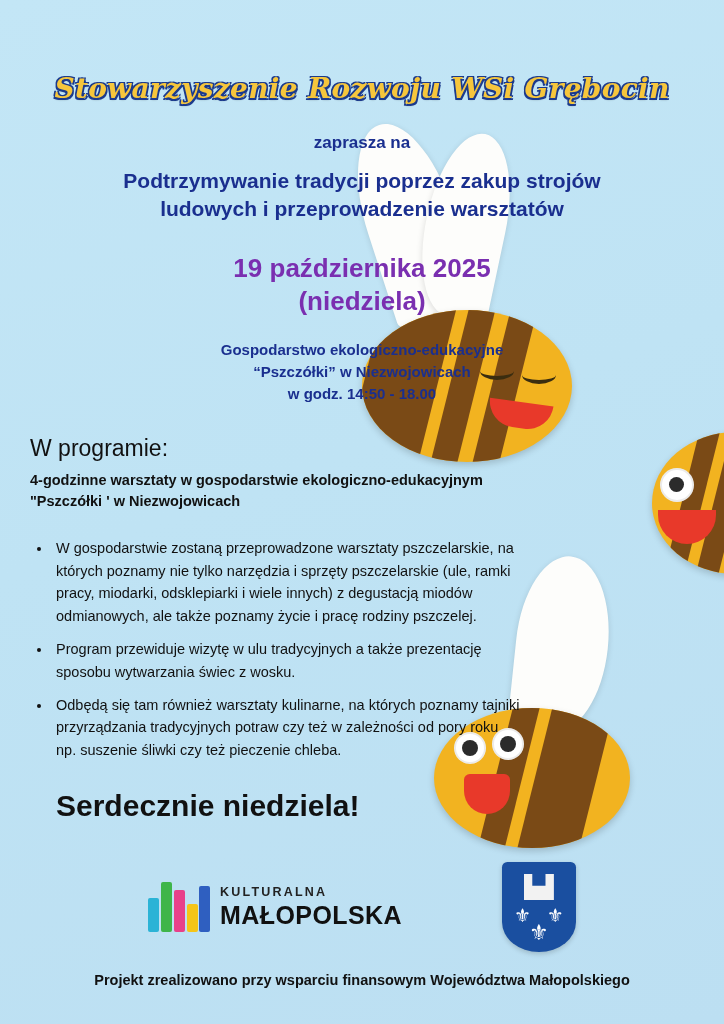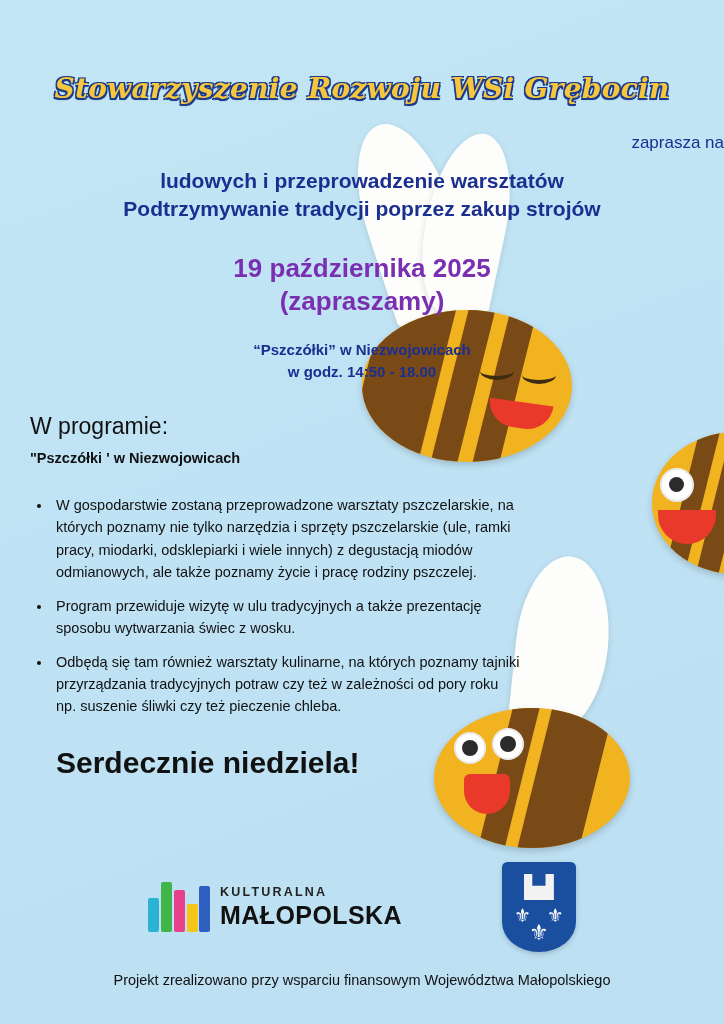--- a/index.html
+++ b/index.html
@@ -101,24 +101,24 @@
     font-weight: bold;
     font-size: 28px;
     color: #f6c63c;
     letter-spacing: .3px;
     text-shadow:
       -1.5px -1.5px 0 #1b3a8c, 1.5px -1.5px 0 #1b3a8c,
       -1.5px  1.5px 0 #1b3a8c, 1.5px  1.5px 0 #1b3a8c,
       0 2px 2px rgba(0,0,0,.25);
   }
   .invite {
-    text-align: right;
+    text-align: center;
     margin-top: 28px;
     font-size: 17px;
-    font-weight: normal;
+    font-weight: bold;
     color: #1a2f8f;
   }
   .main-title {
     text-align: center;
     margin-top: 14px;
     font-size: 21px;
     line-height: 1.32;
     font-weight: bold;
     color: #1a2f8f;
     padding: 0 56px;
@@ -209,21 +209,21 @@
     position: absolute;
     color: #fff;
     font-size: 19px;
     line-height: 1;
   }
   .footer {
     position: absolute;
     left: 0; right: 0; bottom: 36px;
     text-align: center;
     font-size: 14.5px;
-    font-weight: normal;
+    font-weight: bold;
     color: #111;
   }
 </style>
 </head>
 <body>
 
 <div class="poster">
 
   <div class="bee" id="bee1">
     <div class="wing w1"></div>
@@ -263,36 +263,38 @@
       <div class="mouth" style="left:30px; top:66px; width:46px; height:40px; border-radius:10px 10px 40px 40px;"></div>
     </div>
   </div>
 
   <div class="content">
     <div class="org-title">Stowarzyszenie Rozwoju WSi Grębocin</div>
 
     <div class="invite">zaprasza na</div>
 
     <div class="main-title">
+      <div>Podtrzymywanie tradycji poprzez zakup strojów</div>
       <div>ludowych i przeprowadzenie warsztatów</div>
-      <div>Podtrzymywanie tradycji poprzez zakup strojów</div>
     </div>
 
     <div class="date">
       <div>19 października 2025</div>
-      <div>(zapraszamy)</div>
+      <div>(niedziela)</div>
     </div>
 
     <div class="place">
+      <div>Gospodarstwo ekologiczno-edukacyjne</div>
       <div>“Pszczółki” w Niezwojowicach</div>
       <div>w godz. 14:50 - 18.00</div>
     </div>
 
     <div class="program-head">W programie:</div>
     <div class="program-sub">
+      <div>4-godzinne warsztaty w gospodarstwie ekologiczno-edukacyjnym</div>
       <div>"Pszczółki ' w  Niezwojowicach</div>
     </div>
 
     <ul class="bullets">
       <li>W gospodarstwie zostaną przeprowadzone warsztaty pszczelarskie, na których poznamy nie tylko narzędzia i sprzęty pszczelarskie (ule, ramki pracy, miodarki, odsklepiarki i wiele innych) z degustacją miodów odmianowych, ale także poznamy życie i pracę rodziny pszczelej.</li>
       <li>Program przewiduje wizytę w ulu tradycyjnych a także prezentację sposobu wytwarzania świec z wosku.</li>
       <li>Odbędą się tam również warsztaty kulinarne, na których poznamy tajniki przyrządzania tradycyjnych potraw czy też w zależności od pory roku np. suszenie śliwki czy też pieczenie chleba.</li>
     </ul>
 
     <div class="closing">Serdecznie niedziela!</div>

